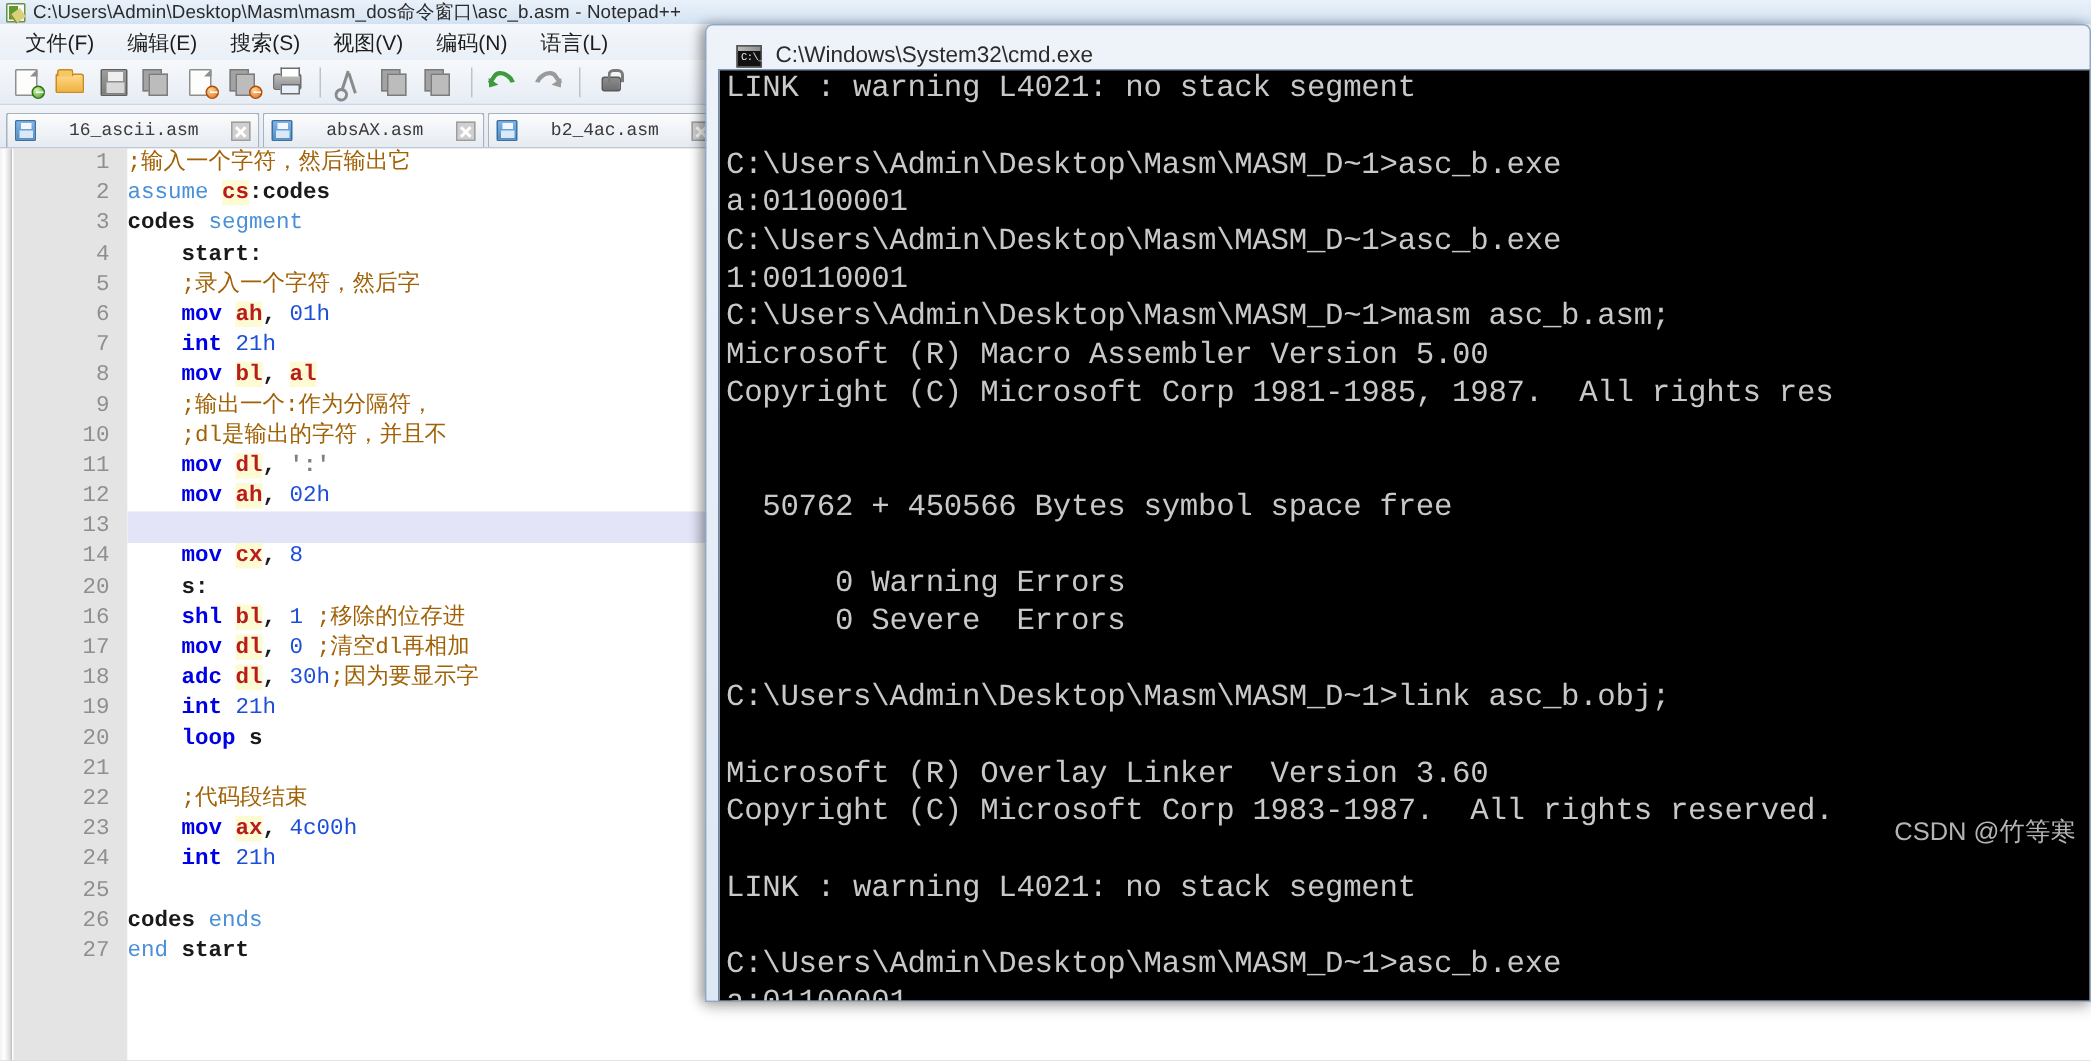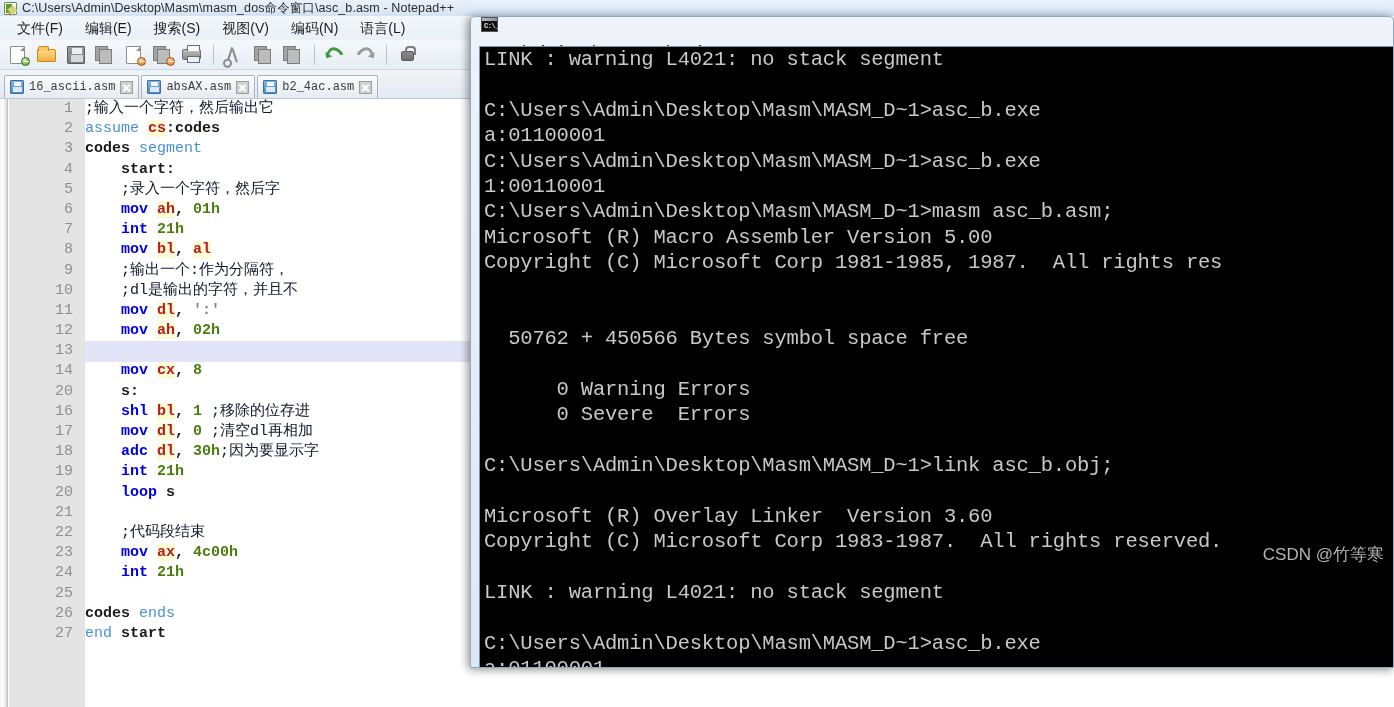--- a/index.html
+++ b/index.html
@@ -165,21 +165,21 @@
   }
 
   
   .npp-tabbar {
     position: absolute; left: 0; top: 70px; width: 1394px; height: 28px;
     background: linear-gradient(180deg,#f1f4f8 0%,#e4eaf2 100%);
     display: flex; align-items: flex-end; padding-left: 4px; gap: 2px;
     overflow: hidden;
   }
   .tab {
-    height: 23px; display: flex; align-items: center; gap: 5px;
+    height: 23px; display: flex; align-items: center; gap: 22px;
     padding: 0 5px 0 5px;
     background: linear-gradient(180deg,#fbfcfd 0%,#e6ebf1 100%);
     border: 1px solid #a9b3bf; border-bottom: none;
     border-radius: 2px 2px 0 0;
     font-family: "Liberation Mono", monospace;
     font-size: 12px; color: #3a3a3a; white-space: nowrap;
   }
   .tab-icon {
     width: 14px; height: 14px; flex: 0 0 14px;
     background: linear-gradient(180deg,#7fb4e8 0%,#4e8ec9 100%);
@@ -230,38 +230,38 @@
     padding-right: 12px; color: #8f8f8f; font-size: 15px;
     font-family: "Liberation Mono", monospace;
   }
   .cur-line-bg {
     position: absolute; left: 85px; width: 1309px; height: 20.2px;
     background: #e4e4f8;
   }
   .kw   { color: #0000e6; font-weight: bold; }   
   .kw2  { color: #4a90d9; text-align: right; }                      
   .reg  { color: #b91c1c; background: #fdfbd4; font-weight: bold; } 
-  .num  { color: #4d7c0f; font-weight: bold; }                      
-  .cmt  { color: #0f172a; }                      
+  .num  { color: #1d4ed8; }                      
+  .cmt  { color: #a16207; }                      
   .plain{ color: #1a1a1a; font-weight: bold; }
   .str  { color: #808080; font-weight: bold; }
 
   
   #cmd {
     position: absolute; left: 470px; top: 16px;
     width: 924px; height: 652px;
     background: linear-gradient(180deg,#eef3fa 0%,#dde8f5 100%);
     border: 1px solid #8fa8c4;
     border-radius: 5px 5px 0 0;
     box-shadow: -3px 0 8px rgba(0,0,0,0.28), 0 3px 10px rgba(0,0,0,0.22);
     overflow: hidden;
   }
   .cmd-titlebar {
     position: absolute; left: 0; top: 0; width: 100%; height: 28px;
-    display: flex; align-items: flex-start; padding-left: 10px; font-weight: bold;
+    display: flex; align-items: flex-end; padding-left: 20px;
   }
   .cmd-icon {
     width: 17px; height: 15px; flex: 0 0 17px; margin-right: 9px;
     background: #111; border: 1px solid #565656; position: relative;
   }
   .cmd-icon::before {
     content:""; position:absolute; left:0; top:0; right:0; height:3px;
     background: linear-gradient(90deg,#b9b9b9,#8d8d8d);
   }
   .cmd-icon-text {

